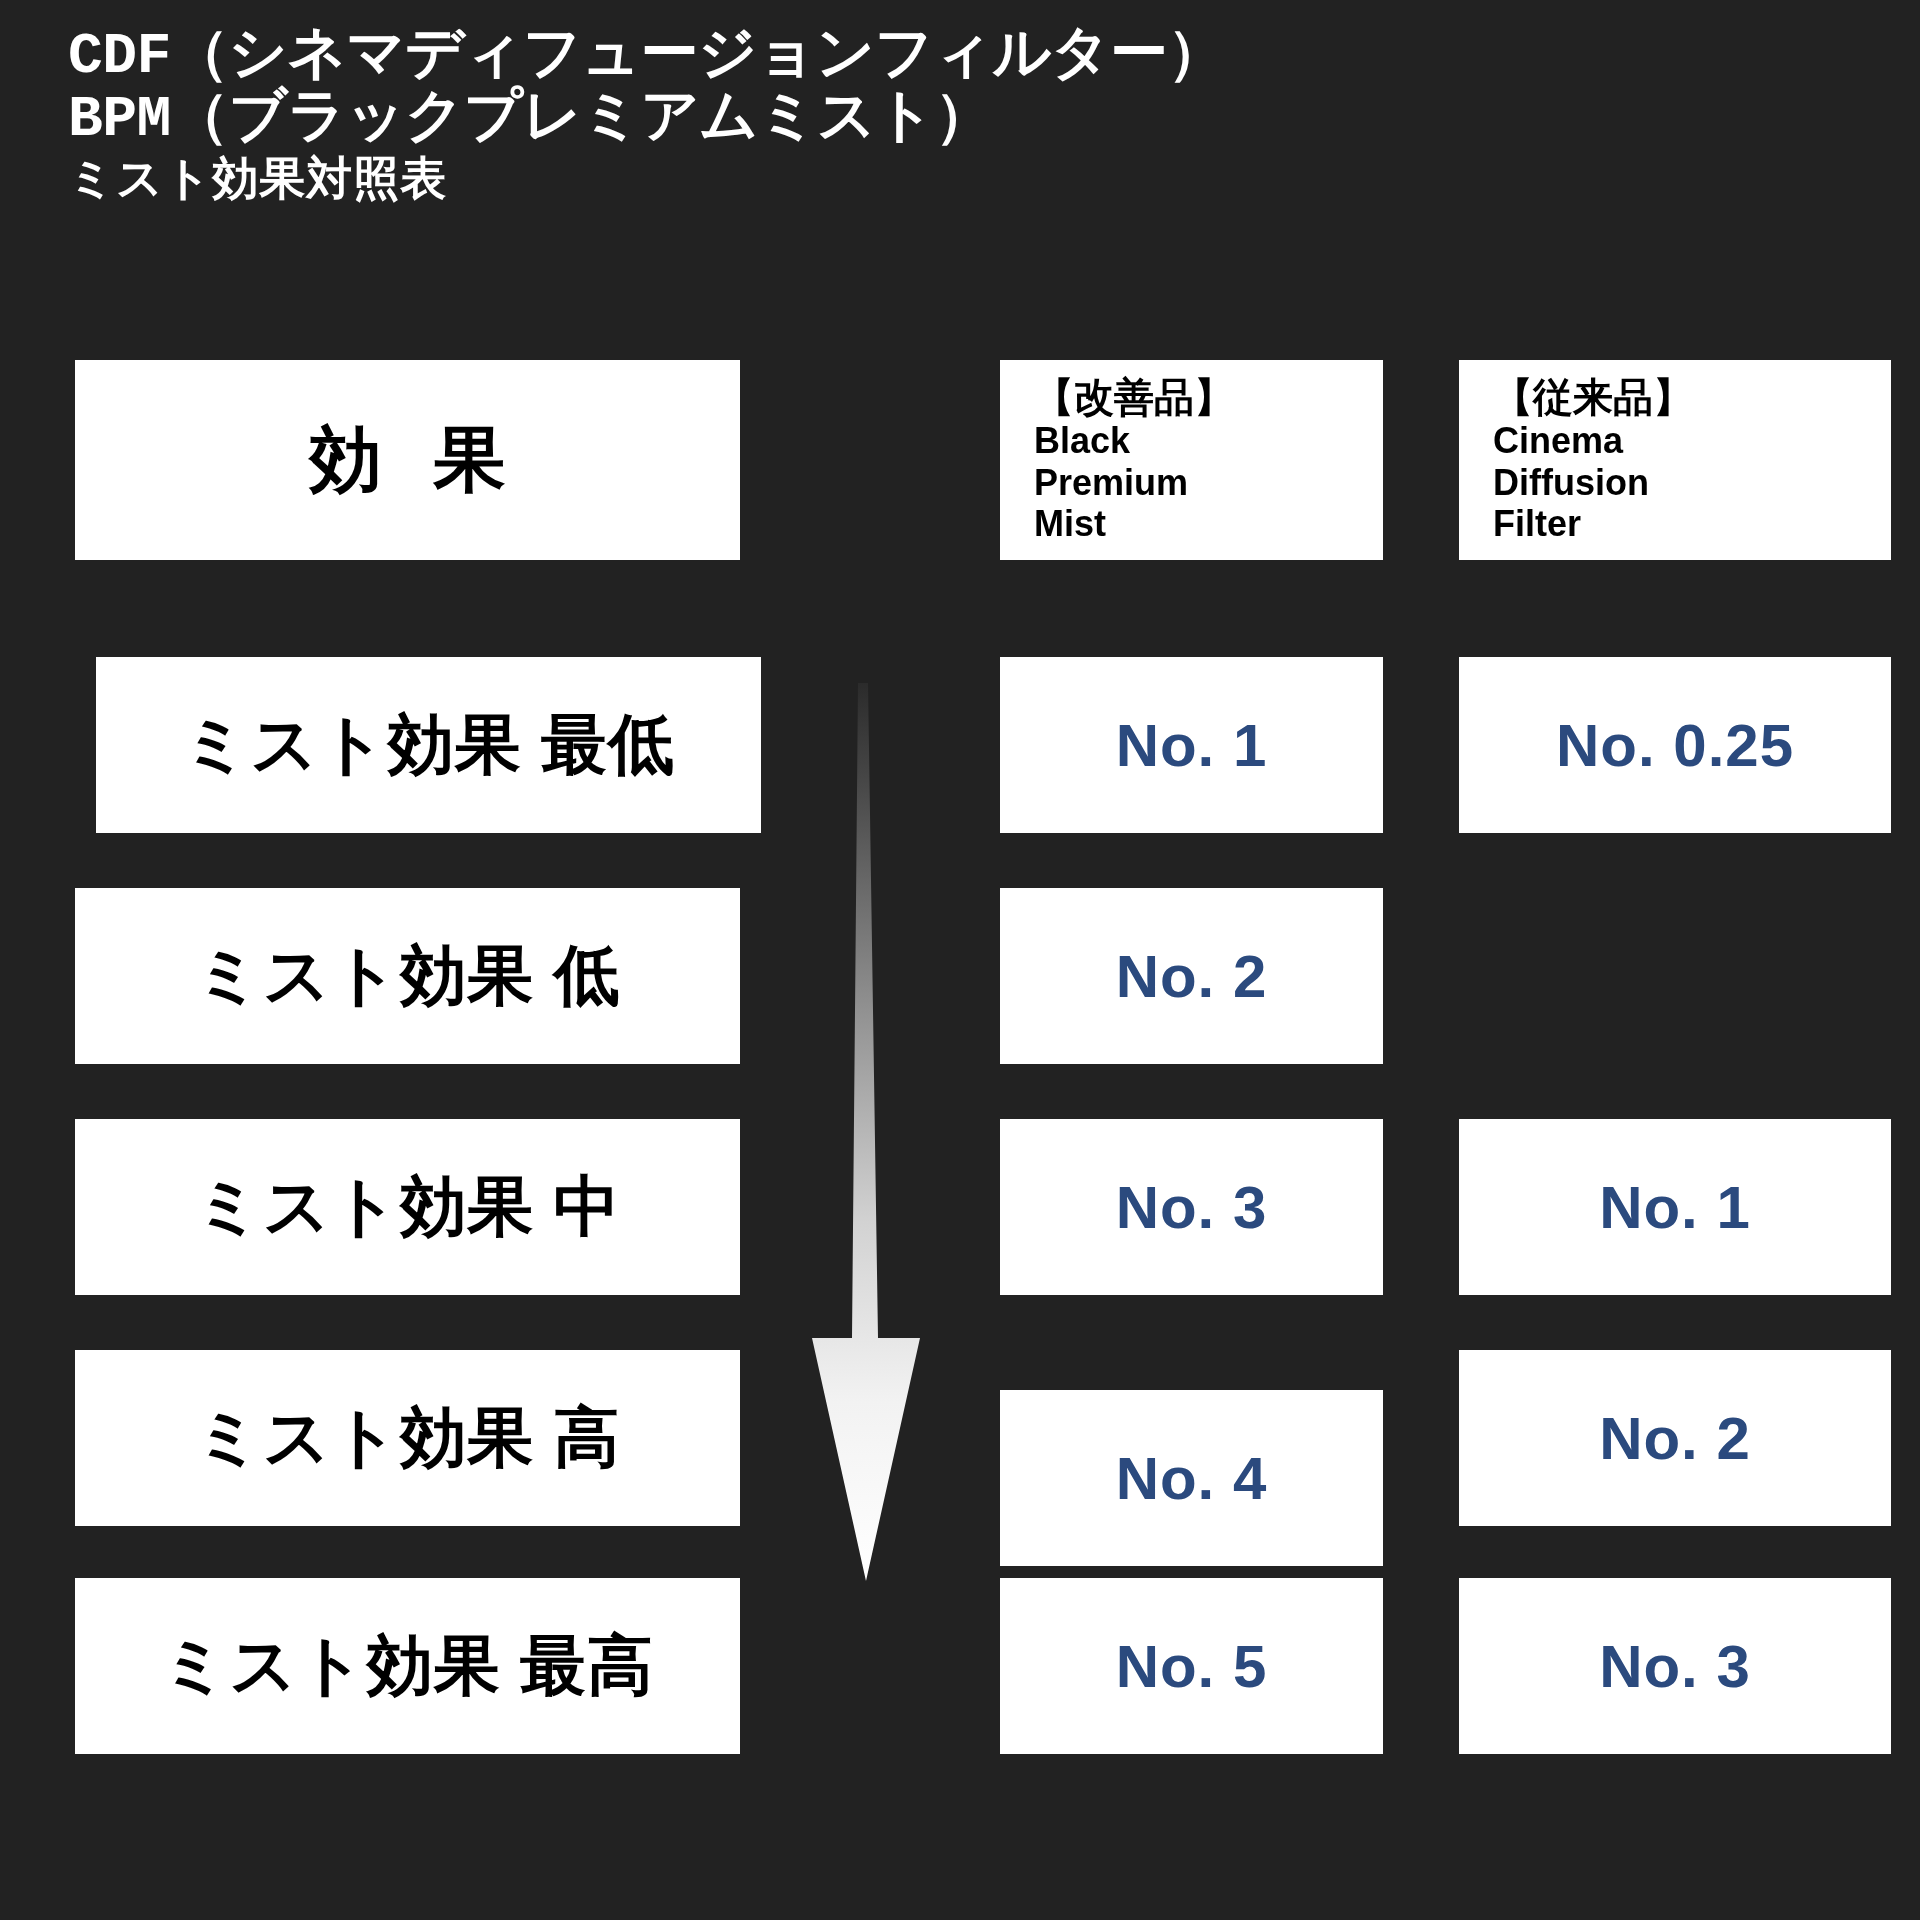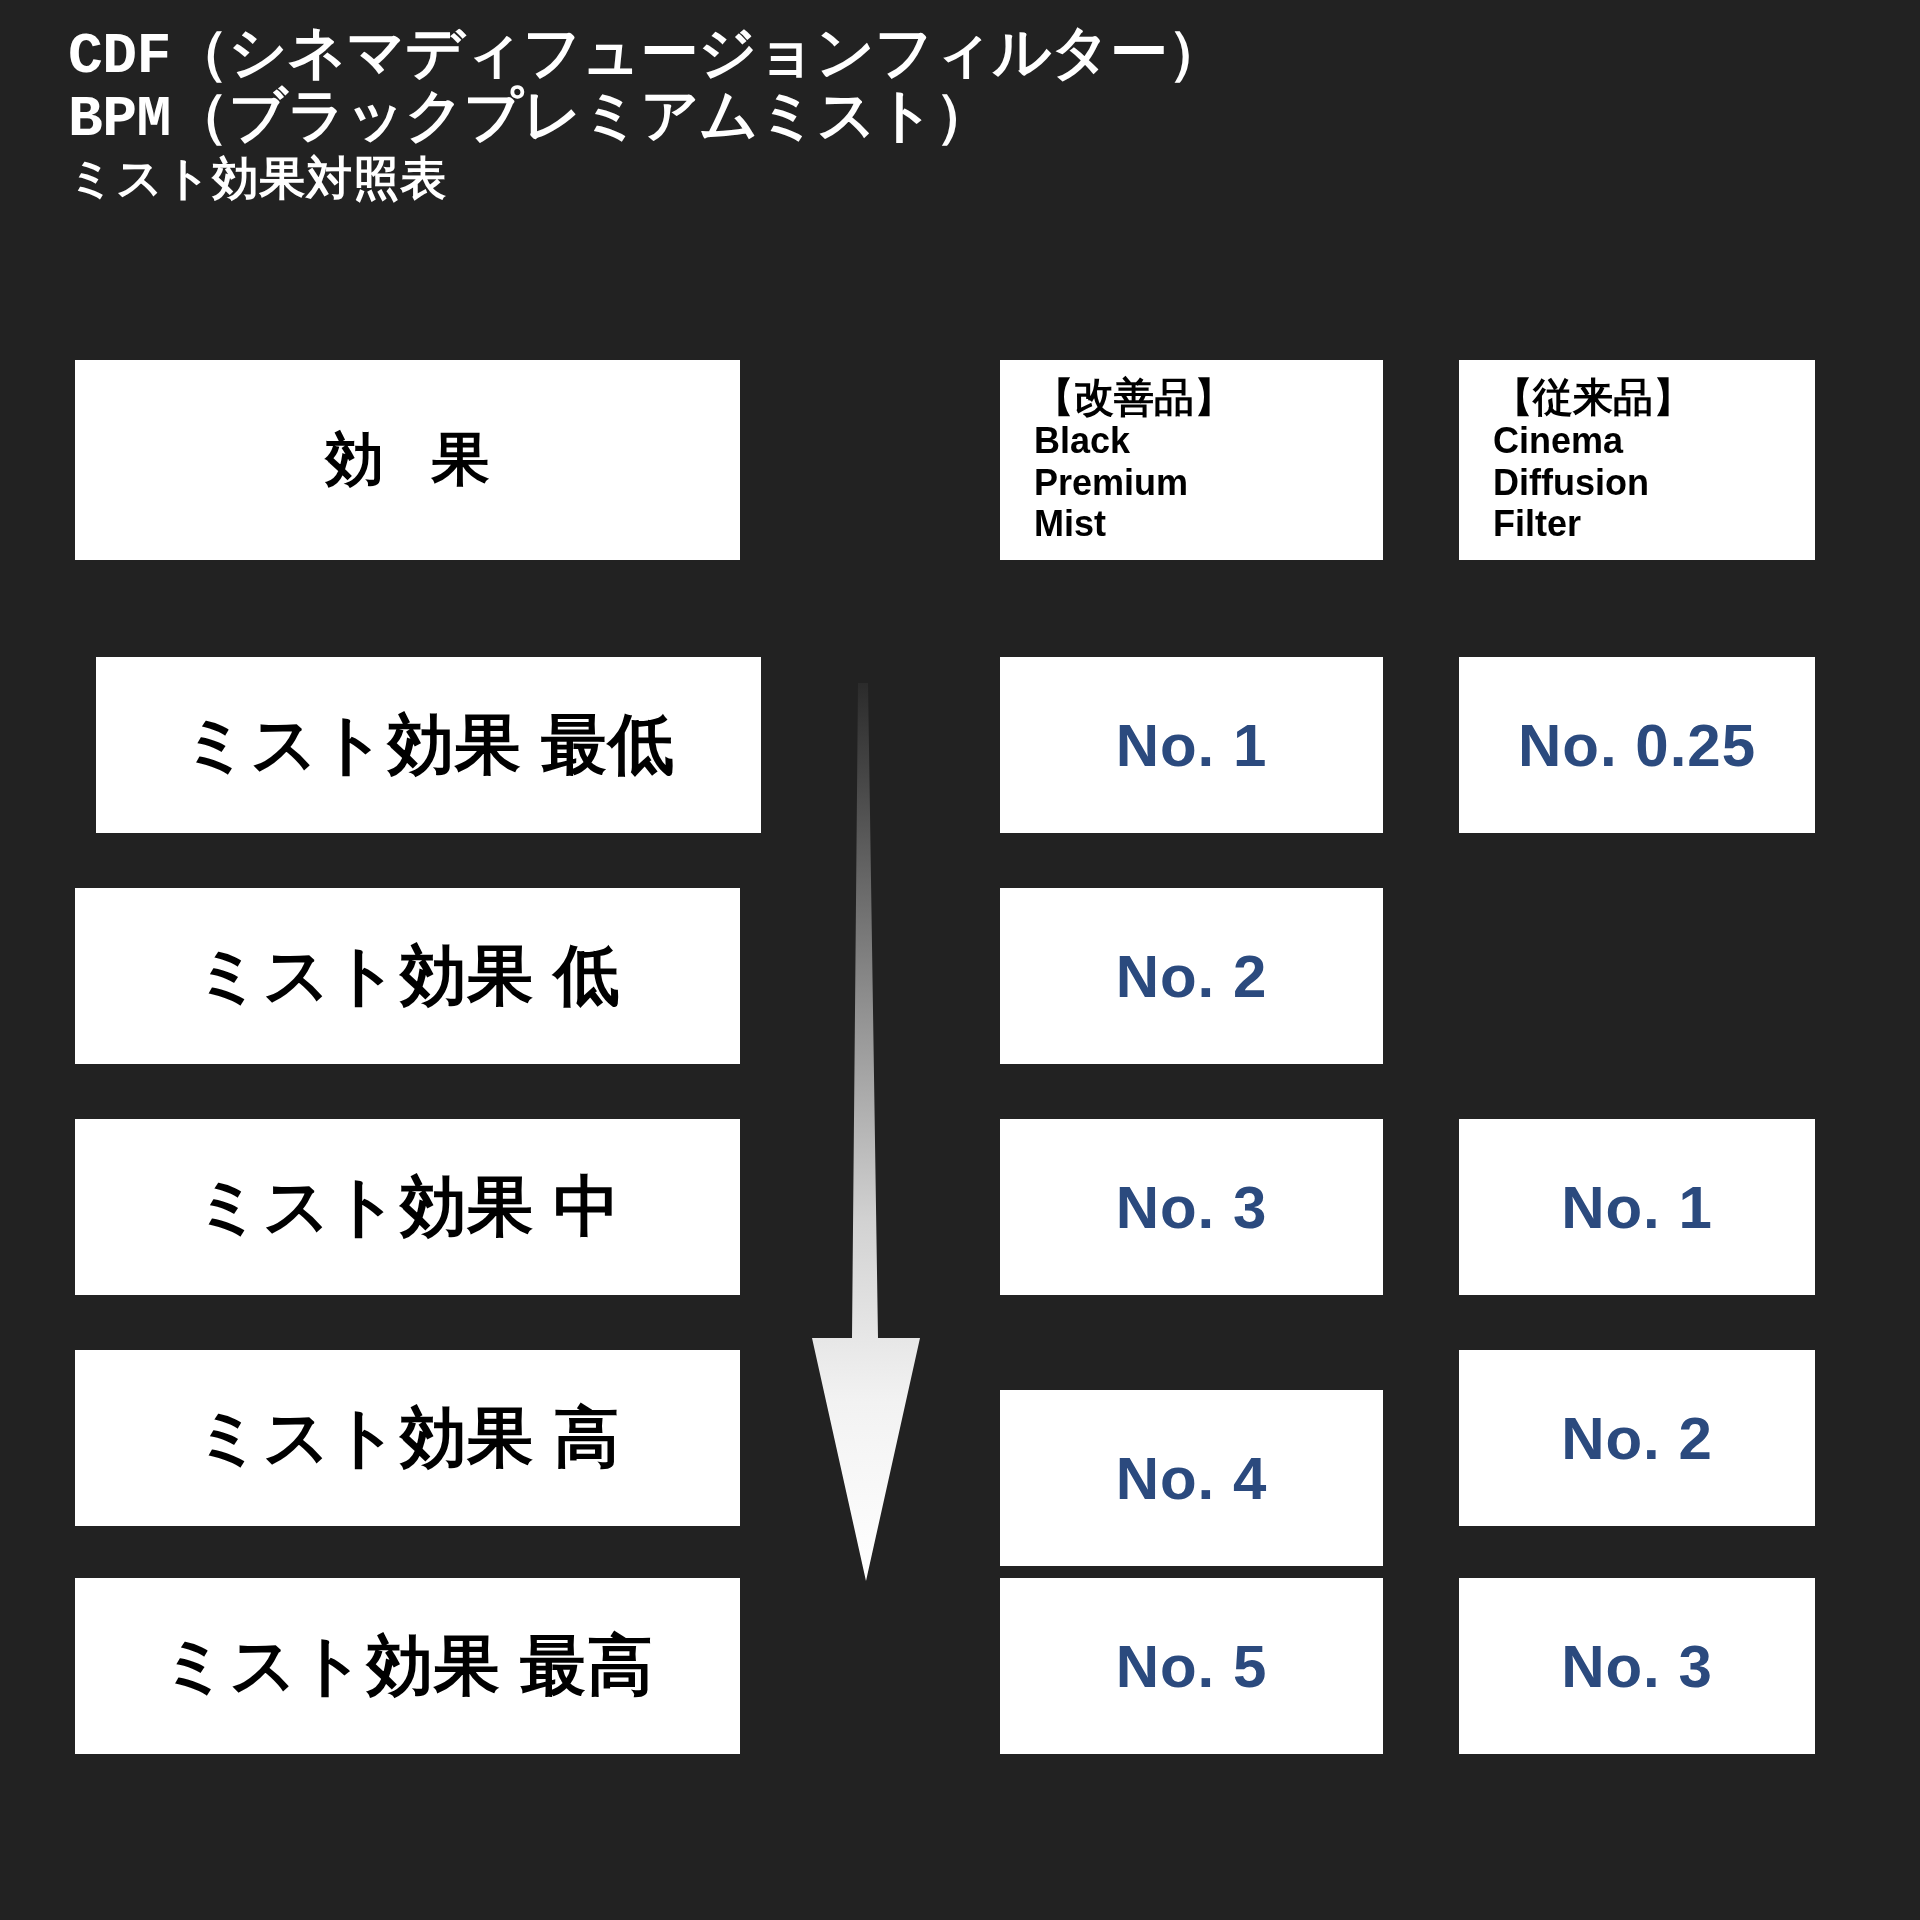--- a/index.html
+++ b/index.html
@@ -63,21 +63,21 @@
     letter-spacing: 1px;
     white-space: nowrap;
   }
   
   #cell-head-effect {
     top: 360px;
     height: 200px;
     justify-content: center;
   }
   #cell-head-effect .lbl {
-    font-size: 58px;
+    font-size: 72px;
     letter-spacing: 16px;
     text-indent: 16px;
   }
 
   
   .cell.head-col {
     top: 360px;
     height: 200px;
     flex-direction: column;
     align-items: flex-start;
@@ -108,21 +108,21 @@
   .cell.val .num {
     color: #2b4a7e;
     font-weight: 700;
     font-size: 60px;
     letter-spacing: 1px;
     white-space: nowrap;
   }
 
   
   .col-2 { left: 1000px; width: 383px; }
-  .col-3 { left: 1459px; width: 356px; }
+  .col-3 { left: 1459px; width: 432px; }
 
   
   #arrow {
     position: absolute;
     left: 806px;
     top: 683px;
     width: 130px;
     height: 900px;
     pointer-events: none;
   }

